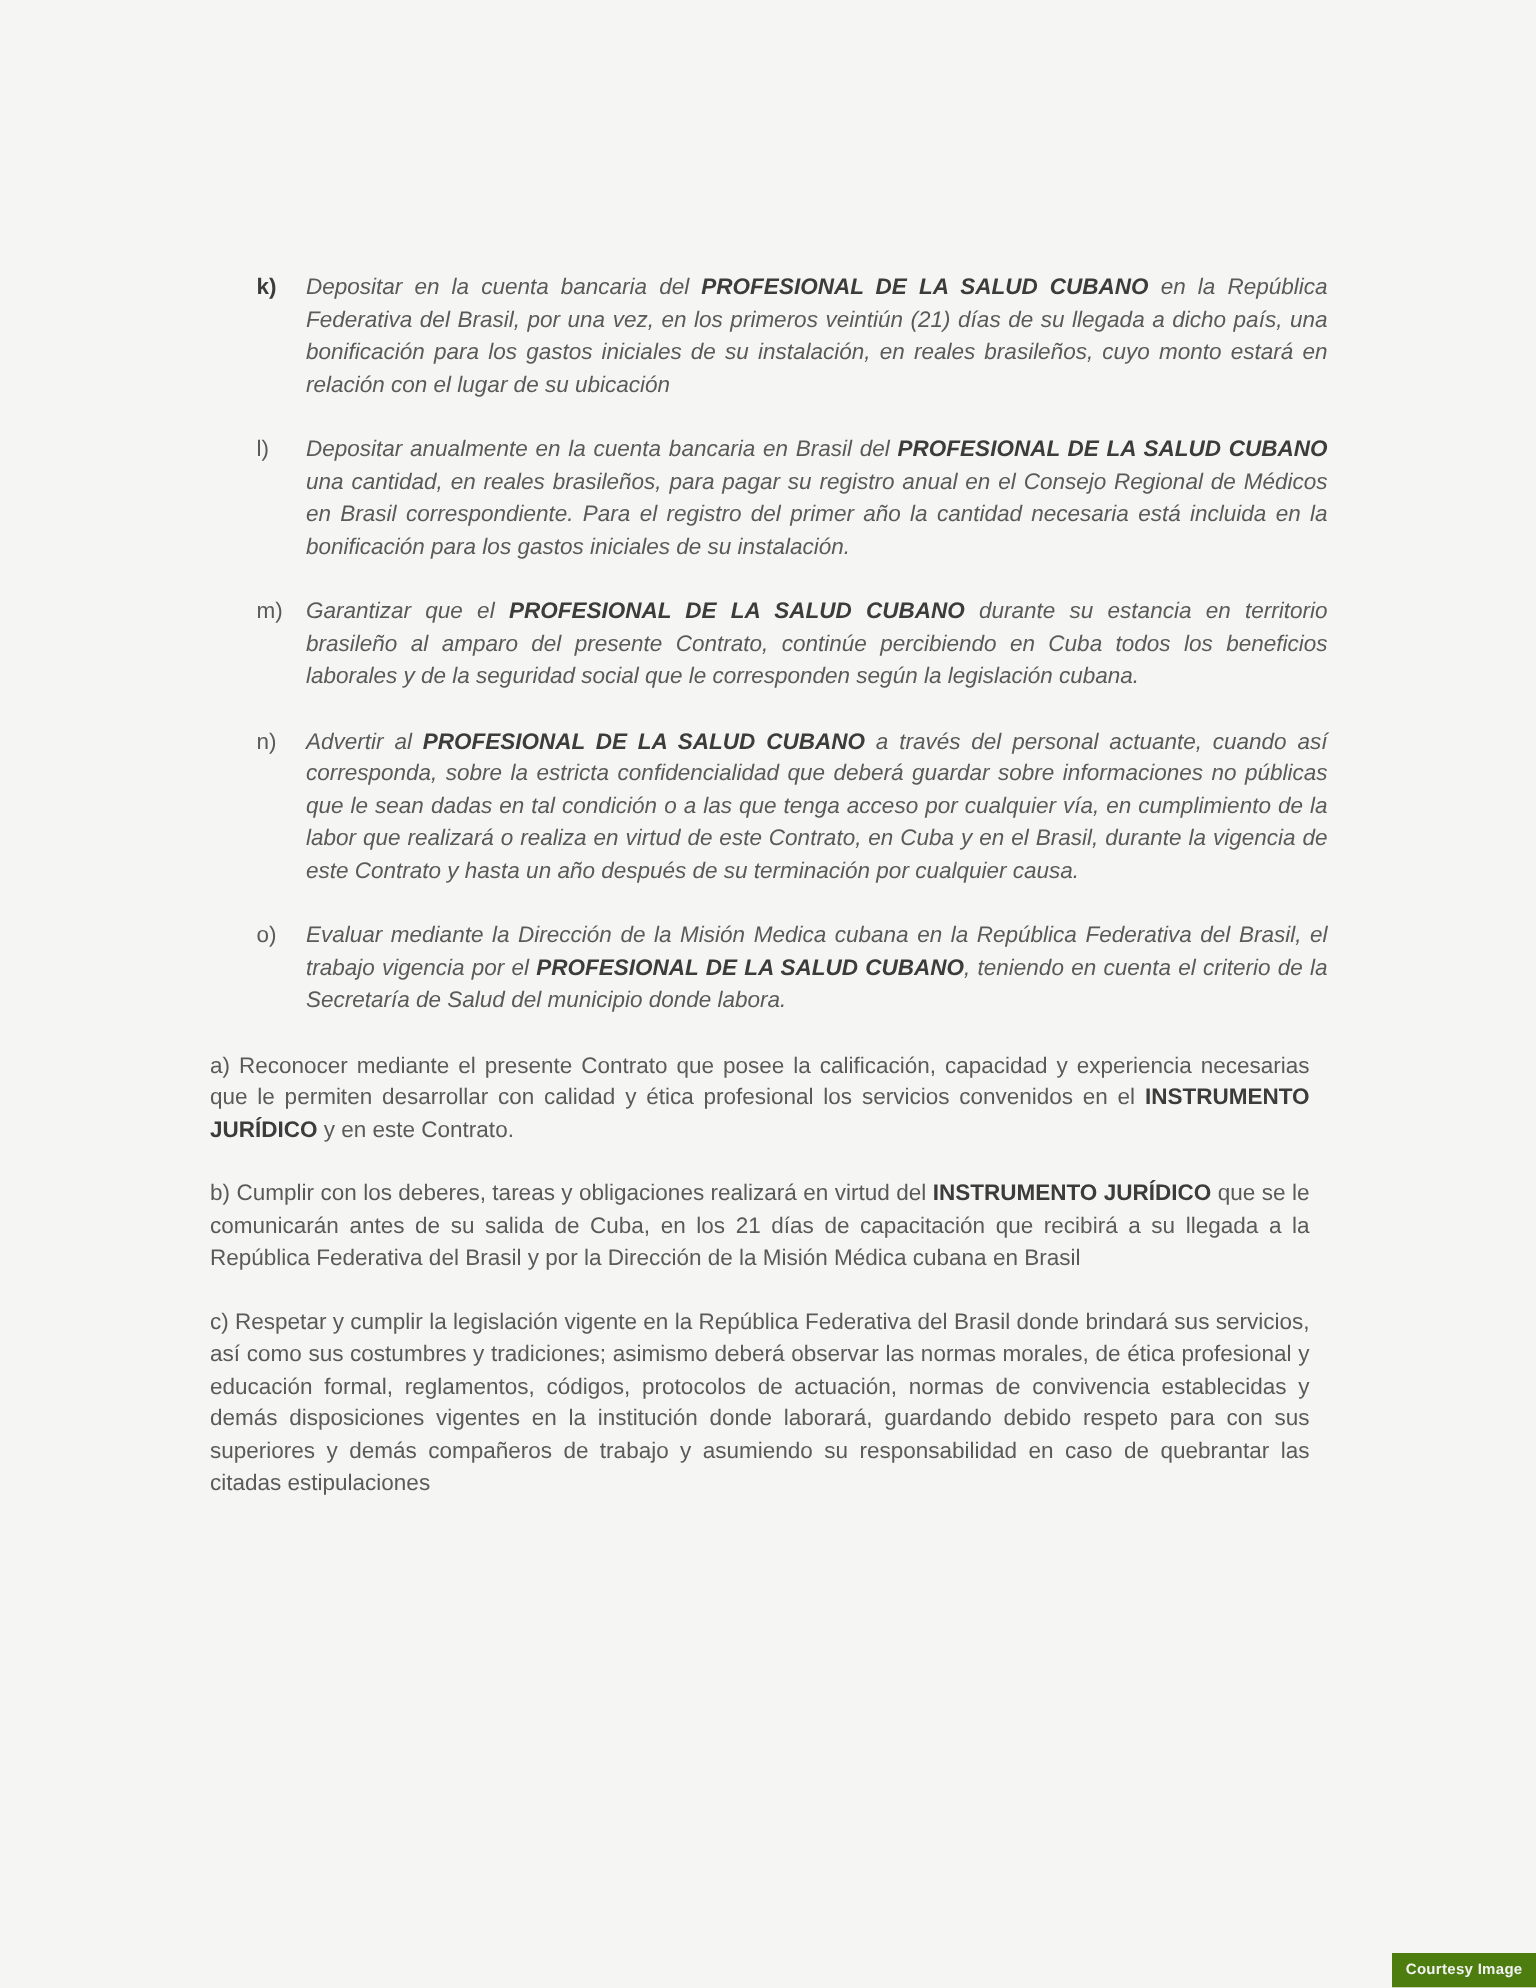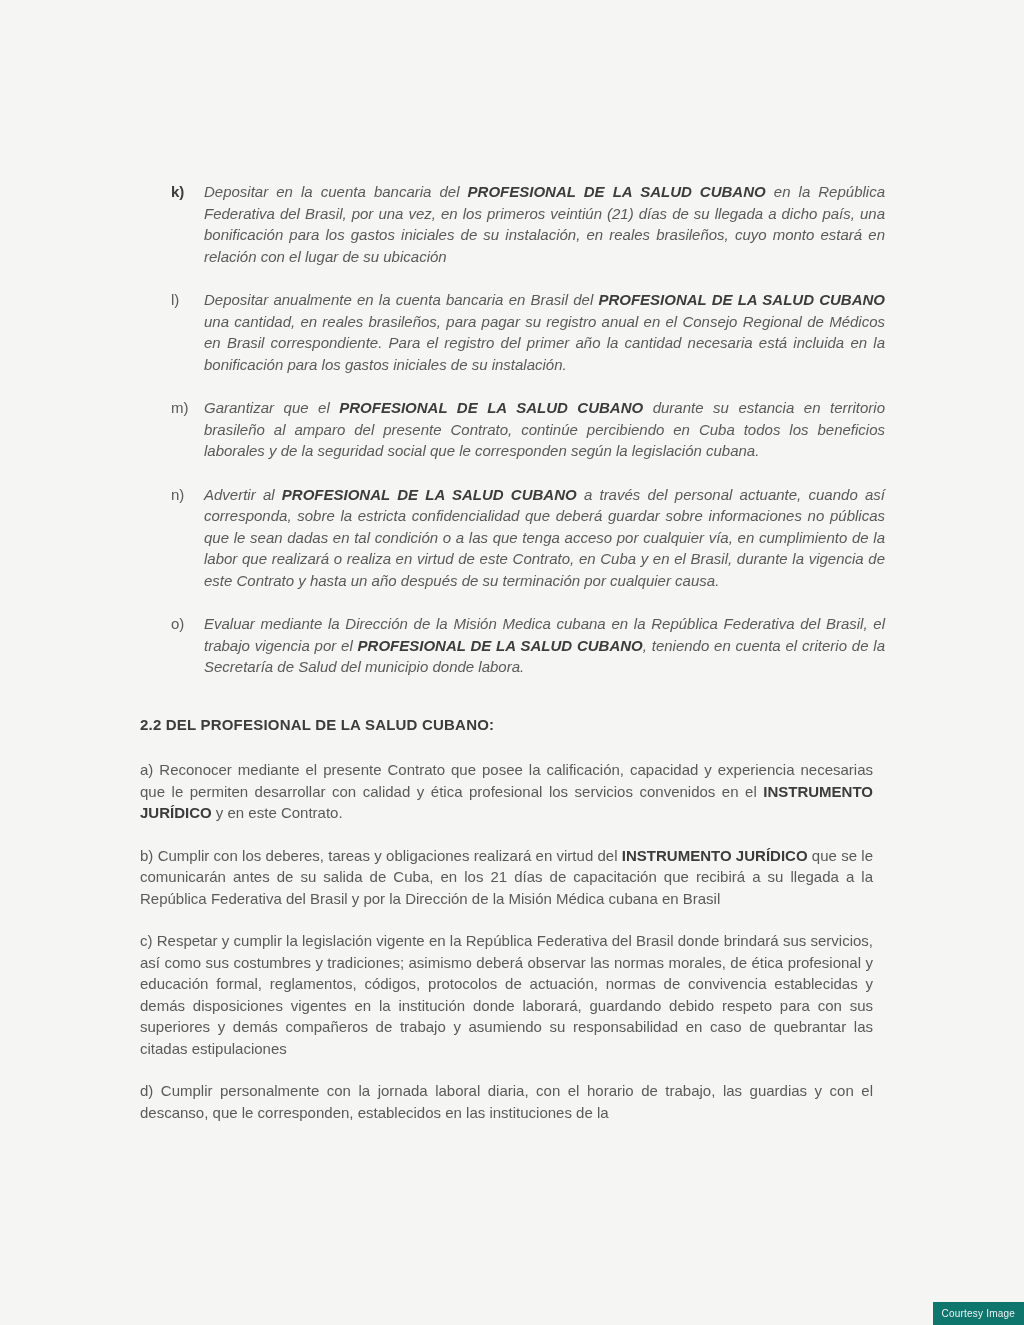--- a/index.html
+++ b/index.html
@@ -53,24 +53,24 @@
     letter-spacing: 0.2px;
   }
   .para {
     text-align: justify;
     margin: 0 12px 21px 0;
   }
   .courtesy-badge {
     position: absolute;
     right: 0;
     bottom: 0;
-    background: #0f766e;
+    background: #4d7c0f;
     color: #f2f2f2;
     font-size: 10px;
-    font-weight: normal;
+    font-weight: bold;
     padding: 6px 9px 6px 9px;
     letter-spacing: 0.2px;
   }
 </style>
 </head>
 <body>
 
 <div class="doc">
   <div id="lettered-list">
       <div class="litem">
@@ -87,22 +87,20 @@
       </div>
       <div class="litem">
         <span class="marker">n)</span>
         <div class="clause-body"><span>Advertir al </span><span class="b">PROFESIONAL DE LA SALUD CUBANO</span><span> a través del personal actuante, cuando así corresponda, sobre la estricta confidencialidad que deberá guardar sobre informaciones no públicas que le sean dadas en tal condición o a las que tenga acceso por cualquier vía, en cumplimiento de la labor que realizará o realiza en virtud de este Contrato, en Cuba y en el Brasil, durante la vigencia de este Contrato y hasta un año después de su terminación por cualquier causa.</span></div>
       </div>
       <div class="litem">
         <span class="marker">o)</span>
         <div class="clause-body"><span>Evaluar mediante la Dirección de la Misión Medica cubana en la República Federativa del Brasil, el trabajo vigencia por el  </span><span class="b">PROFESIONAL DE LA SALUD CUBANO</span><span>, teniendo en cuenta el criterio de la Secretaría de Salud del municipio donde labora.</span></div>
       </div>
     </div>
-  <div class="section-heading">2.2  DEL PROFESIONAL DE LA SALUD CUBANO:</div>
   <div id="paragraph-list">
       <div class="para"><span>a) Reconocer mediante el presente Contrato que posee la calificación, capacidad y experiencia necesarias que le permiten desarrollar con calidad y ética profesional los servicios convenidos en el </span><span class="b">INSTRUMENTO JURÍDICO</span><span> y en este Contrato.</span></div>
       <div class="para"><span>b) Cumplir con los deberes, tareas y obligaciones realizará en virtud del </span><span class="b">INSTRUMENTO JURÍDICO</span><span>  que se le comunicarán antes de su salida de Cuba, en los 21 días de capacitación que recibirá a su llegada a la República Federativa del Brasil y por la Dirección de la Misión Médica cubana en Brasil</span></div>
       <div class="para"><span>c) Respetar y cumplir la legislación vigente en la República Federativa del Brasil donde brindará sus servicios, así como sus costumbres y tradiciones; asimismo deberá observar las normas morales,   de ética profesional y educación formal, reglamentos, códigos, protocolos de actuación, normas de convivencia establecidas y demás disposiciones vigentes en la institución donde laborará, guardando debido respeto para con sus superiores y demás compañeros de trabajo y asumiendo su responsabilidad en caso de quebrantar las citadas estipulaciones</span></div>
-      <div class="para"><span>d) Cumplir personalmente con la jornada laboral diaria, con el horario de trabajo, las guardias y con el descanso, que le corresponden, establecidos en las  instituciones de la</span></div>
     </div>
 </div>
 
 <div class="courtesy-badge">Courtesy Image</div>
 
 </body></html>

